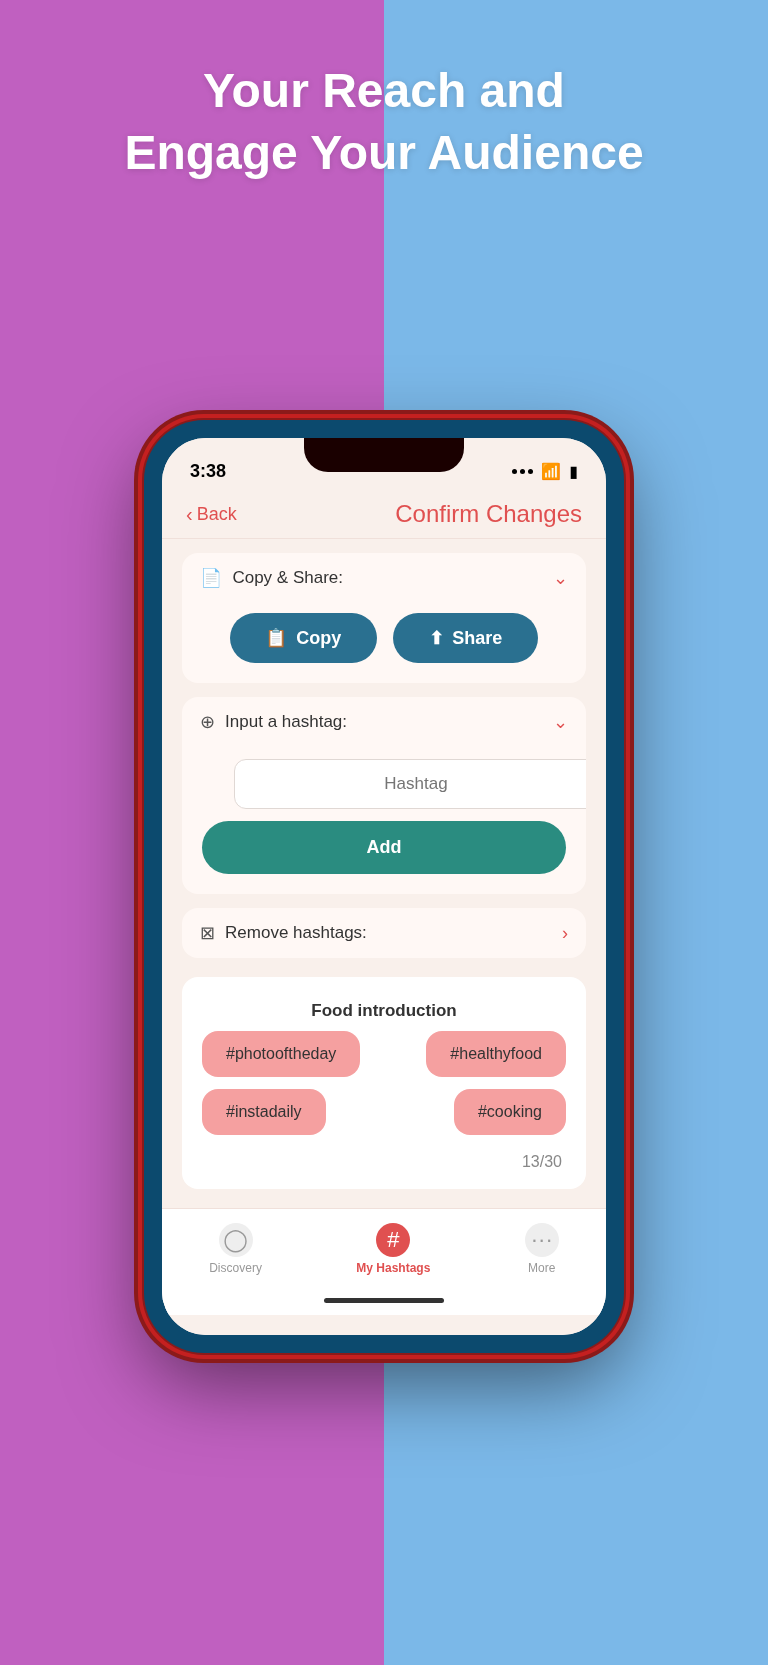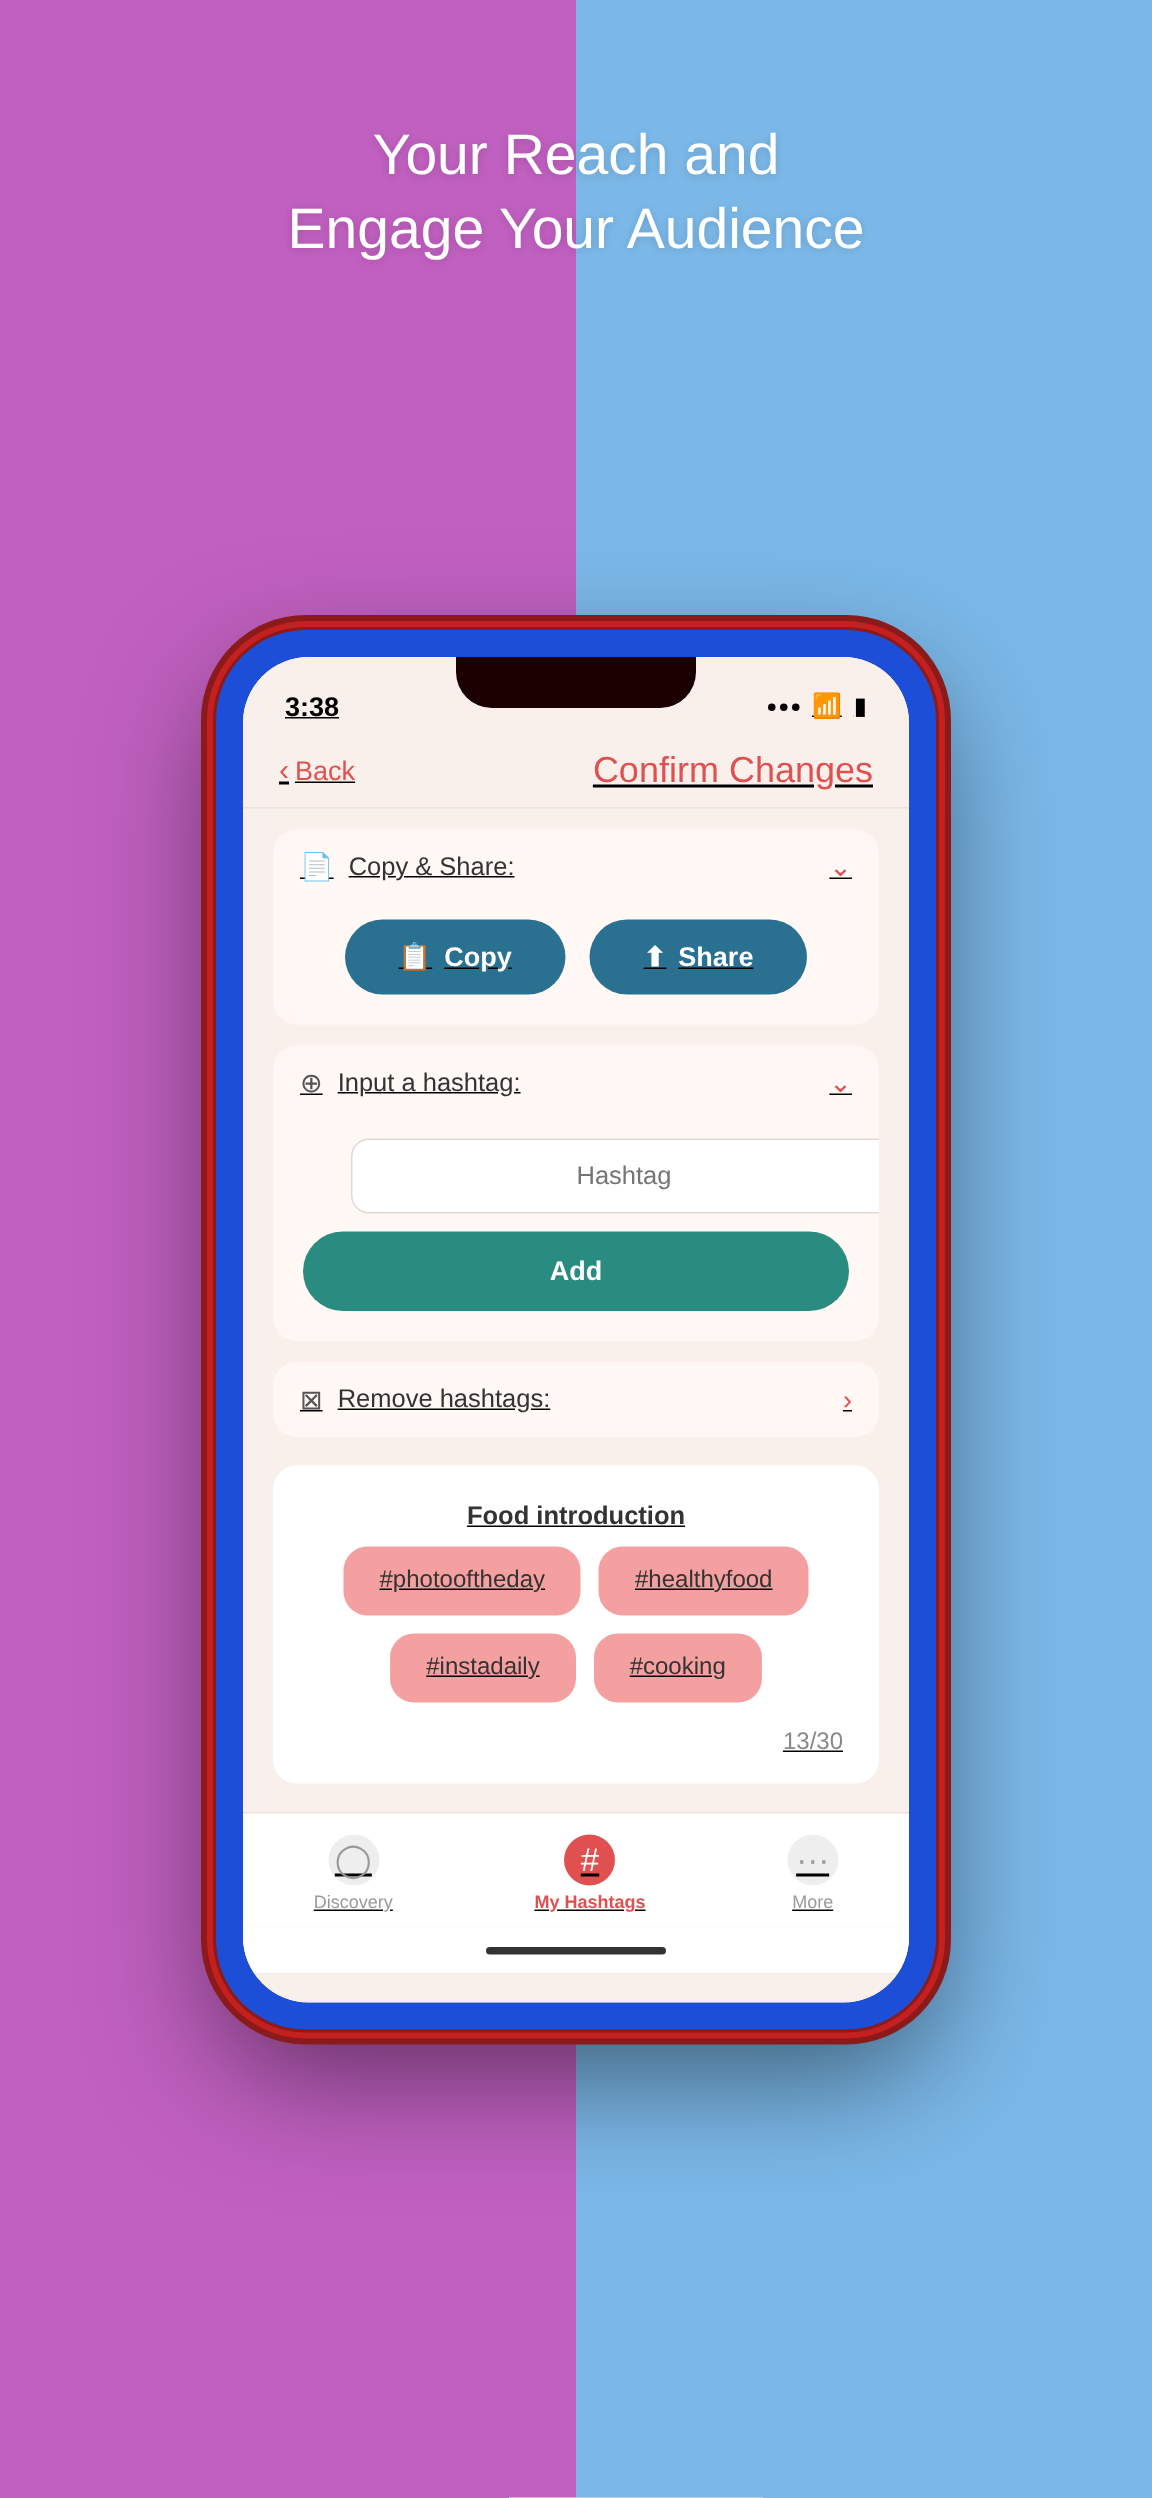--- a/index.html
+++ b/index.html
@@ -44,49 +44,47 @@
 
     .hero-title {
       font-size: 96px;
       font-weight: 800;
       letter-spacing: -2px;
       line-height: 1.0;
       text-shadow: 0 2px 10px rgba(0,0,0,0.15);
     }
 
     .hero-subtitle {
-      font-size: 38px;
-      font-weight: 400;
-      margin-top: 20px;
+      font-size: 48px;
+      font-weight: 700;
       line-height: 1.3;
       text-shadow: 0 1px 6px rgba(0,0,0,0.15);
     }
 
     
     .phone-wrapper {
       position: absolute;
       top: 420px;
       left: 50%;
       transform: translateX(-50%);
       z-index: 20;
       width: 480px;
     }
 
     .phone-frame {
       position: relative;
       width: 480px;
-      background: #1d4ed8;
+      background: #0c4a6e;
       border-radius: 60px;
       padding: 18px;
       box-shadow:
         0 0 0 2px #8B1A1A,
         0 0 0 6px #C42020,
         0 0 0 10px #8B1A1A,
         0 30px 80px rgba(0,0,0,0.5);
-      text-decoration: underline;
     }
 
     .phone-inner {
       background: #f9f0eb;
       border-radius: 44px;
       overflow: hidden;
       position: relative;
     }
 
     
@@ -292,21 +290,21 @@
       font-weight: 700;
       color: #333;
       text-align: center;
       padding: 14px 0 10px;
     }
 
     .hashtags-grid {
       display: flex;
       flex-wrap: wrap;
       gap: 12px;
-      justify-content: center;
+      justify-content: space-between;
       padding-bottom: 10px;
     }
 
     .hashtag-pill {
       background: #F5A0A0;
       color: #333;
       border-radius: 16px;
       padding: 14px 24px;
       font-size: 16px;
       font-weight: 500;

